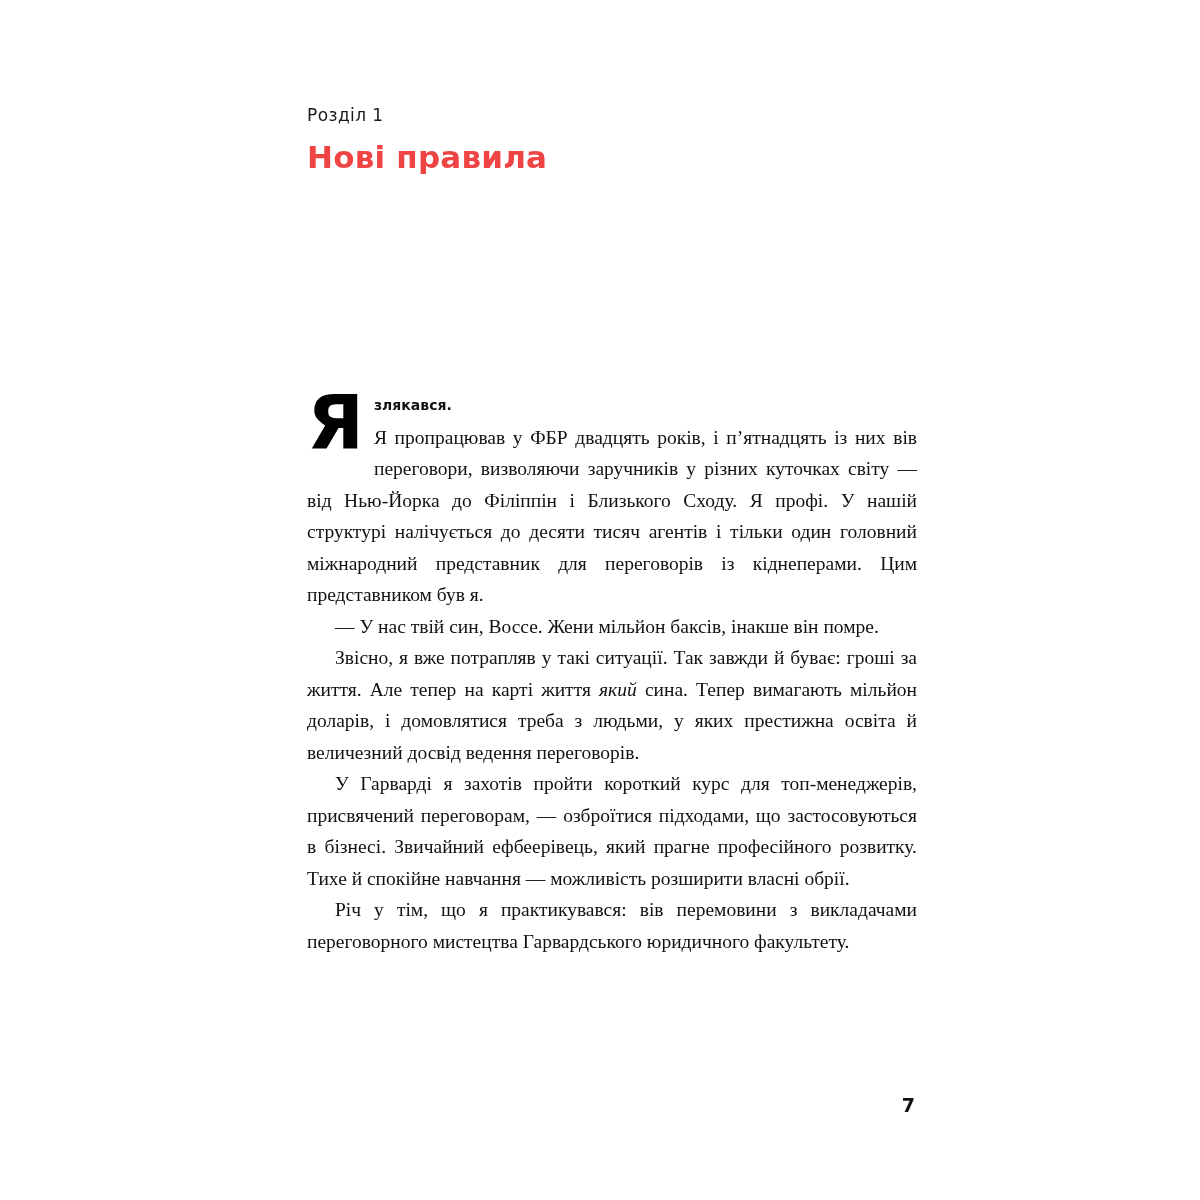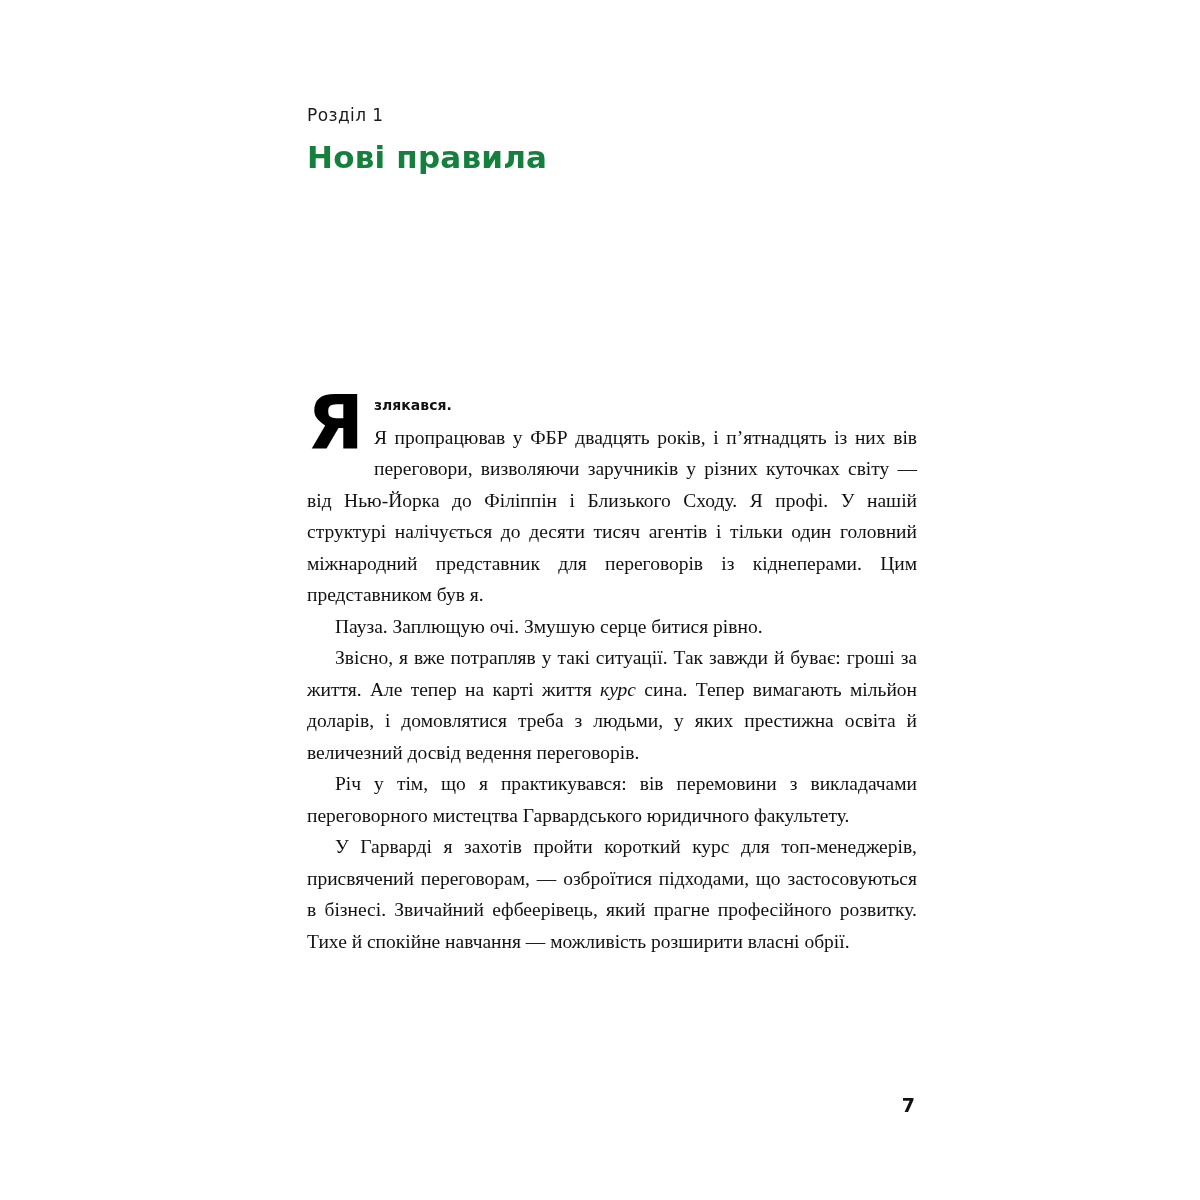--- a/index.html
+++ b/index.html
@@ -32,21 +32,21 @@
     font-size: 17px;
     letter-spacing: 0.4px;
     color: #1b1b1b;
     margin: 0 0 14px 0;
     font-weight: 400;
   }
   .chapter-title {
     font-family: "DejaVu Sans", sans-serif;
     font-size: 31px;
     font-weight: 700;
-    color: #15803d;
+    color: #ef4444;
     margin: 0;
     letter-spacing: 0.2px;
   }
   .body-block {
     position: absolute;
     left: 287px;
     top: 388px;
     width: 610px;
   }
   p.para {
@@ -102,34 +102,34 @@
   </div>
 
   <div class="body-block">
 
     <p class="para first">
       <span class="dropcap">Я</span><span class="lead-bold">злякався.</span><br>
       <span>Я пропрацював у ФБР двадцять років, і п’ятнадцять із них вів переговори, визволяючи заручників у різних куточках світу — від Нью-Йорка до Філіппін і Близького Сходу. Я профі. У нашій структурі налічується до десяти тисяч агентів і тільки один головний міжнародний представник для переговорів із кіднеперами. Цим представником був я.</span>
     </p>
 
 
+    <p class="para">
+      <span>— У нас твій син, Воссе. Жени мільйон баксів, інакше він помре.</span>
+    </p>
+
 
     <p class="para">
-      <span>Пауза. Заплющую очі. Змушую серце битися рівно.</span>
+      <span>Звісно, я вже потрапляв у такі ситуації. Так завжди й буває: гроші за життя. Але тепер на карті життя </span><span class="italic">який</span><span> сина. Тепер вимагають мільйон доларів, і домовлятися треба з людьми, у яких престижна освіта й величезний досвід ведення переговорів.</span>
     </p>
 
-    <p class="para">
-      <span>Звісно, я вже потрапляв у такі ситуації. Так завжди й буває: гроші за життя. Але тепер на карті життя </span><span class="italic">курс</span><span> сина. Тепер вимагають мільйон доларів, і домовлятися треба з людьми, у яких престижна освіта й величезний досвід ведення переговорів.</span>
+    <p class="para gap-para">
+      <span>У Гарварді я захотів пройти короткий курс для топ-менеджерів, присвячений переговорам, — озброїтися підходами, що застосовуються в бізнесі. Звичайний ефбеерівець, який прагне професійного розвитку. Тихе й спокійне навчання — можливість розширити власні обрії.</span>
     </p>
 
     <p class="para">
       <span>Річ у тім, що я практикувався: вів перемовини з викладачами переговорного мистецтва Гарвардського юридичного факультету.</span>
-    </p>
-
-    <p class="para gap-para">
-      <span>У Гарварді я захотів пройти короткий курс для топ-менеджерів, присвячений переговорам, — озброїтися підходами, що застосовуються в бізнесі. Звичайний ефбеерівець, який прагне професійного розвитку. Тихе й спокійне навчання — можливість розширити власні обрії.</span>
     </p>
 
   </div>
 
   <div class="page-number">7</div>
 
 </div>
 
 </body></html>

